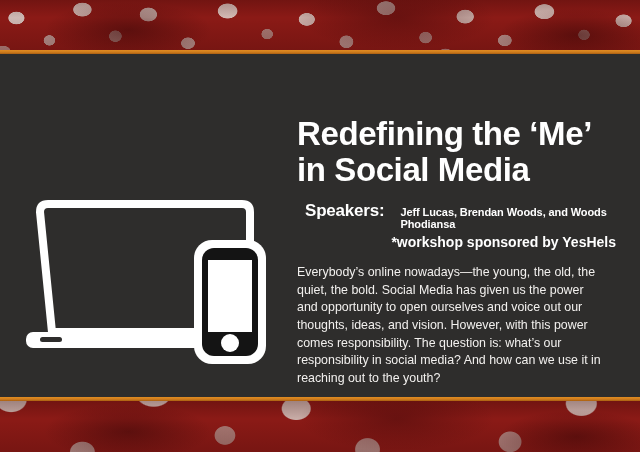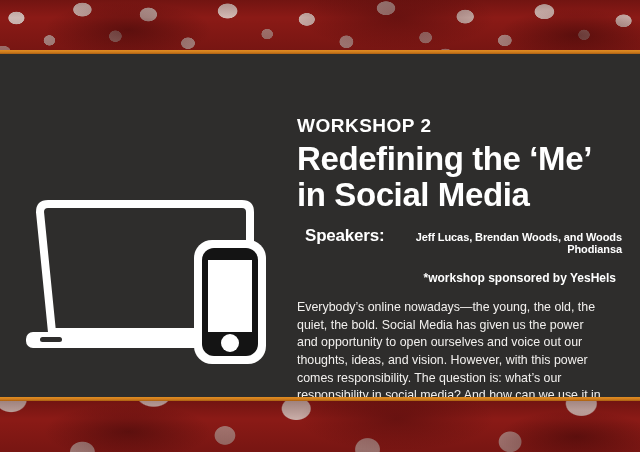--- a/index.html
+++ b/index.html
@@ -127,39 +127,38 @@
     font-weight: bold;
     line-height: 1.08;
     letter-spacing: -0.4px;
     margin: 0;
     white-space: pre-line;
   }
 
   #speakers-row {
     display: flex;
     align-items: baseline;
-    gap: 8px;
+    gap: 16px;
     margin-top: 14px;
     padding-left: 8px;
-    text-align: right;
   }
   #speakers-label {
     font-size: 17px;
     font-weight: bold;
     letter-spacing: -0.2px;
   }
   #speakers-names {
     font-size: 11px;
     font-weight: bold;
     letter-spacing: -0.1px;
   }
   #sponsor {
-    margin-top: 16px;
+    margin-top: 4px;
     text-align: right;
-    font-size: 12px;
+    font-size: 14px;
     font-weight: bold;
     padding-right: 6px;
   }
 
   #body-copy {
     margin-top: 14px;
     font-size: 12.4px;
     line-height: 1.42;
     color: #f2f0ee;
     width: 310px;
@@ -205,21 +204,20 @@
 
           <rect x="184" y="68" width="44" height="72" fill="#ffffff"></rect>
 
           <circle cx="206" cy="151" r="9" fill="#ffffff"></circle>
         </g>
       </svg>
     </div>
 
     <div id="text-col">
 
-      <div id="kicker">WORKSHOP 2</div>
 
       <h1 id="headline">Redefining the ‘Me’
 in Social Media</h1>
 
       <div id="speakers-row">
         <span id="speakers-label">Speakers:</span>
         <span id="speakers-names">Jeff Lucas, Brendan Woods, and Woods Phodiansa</span>
       </div>
 
       <div id="sponsor">*workshop sponsored by YesHels</div>

